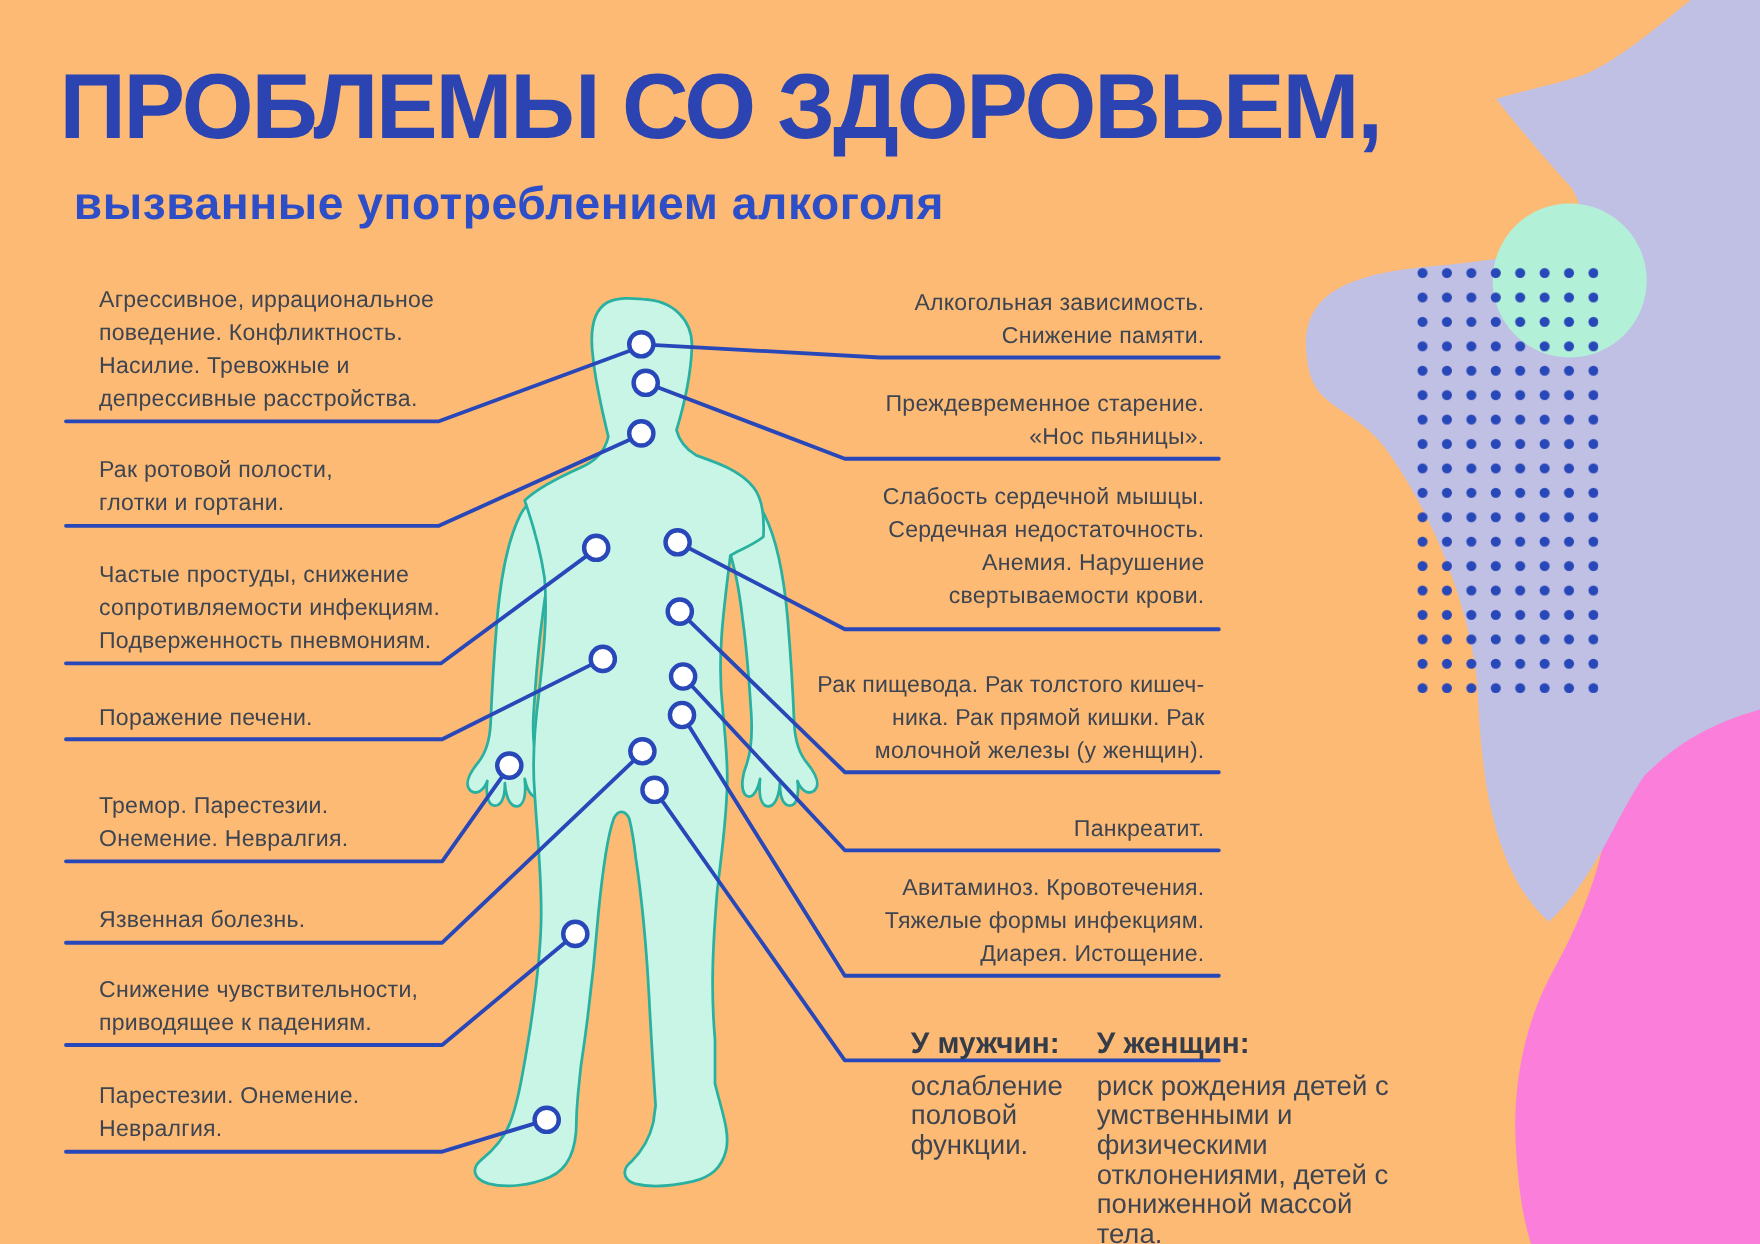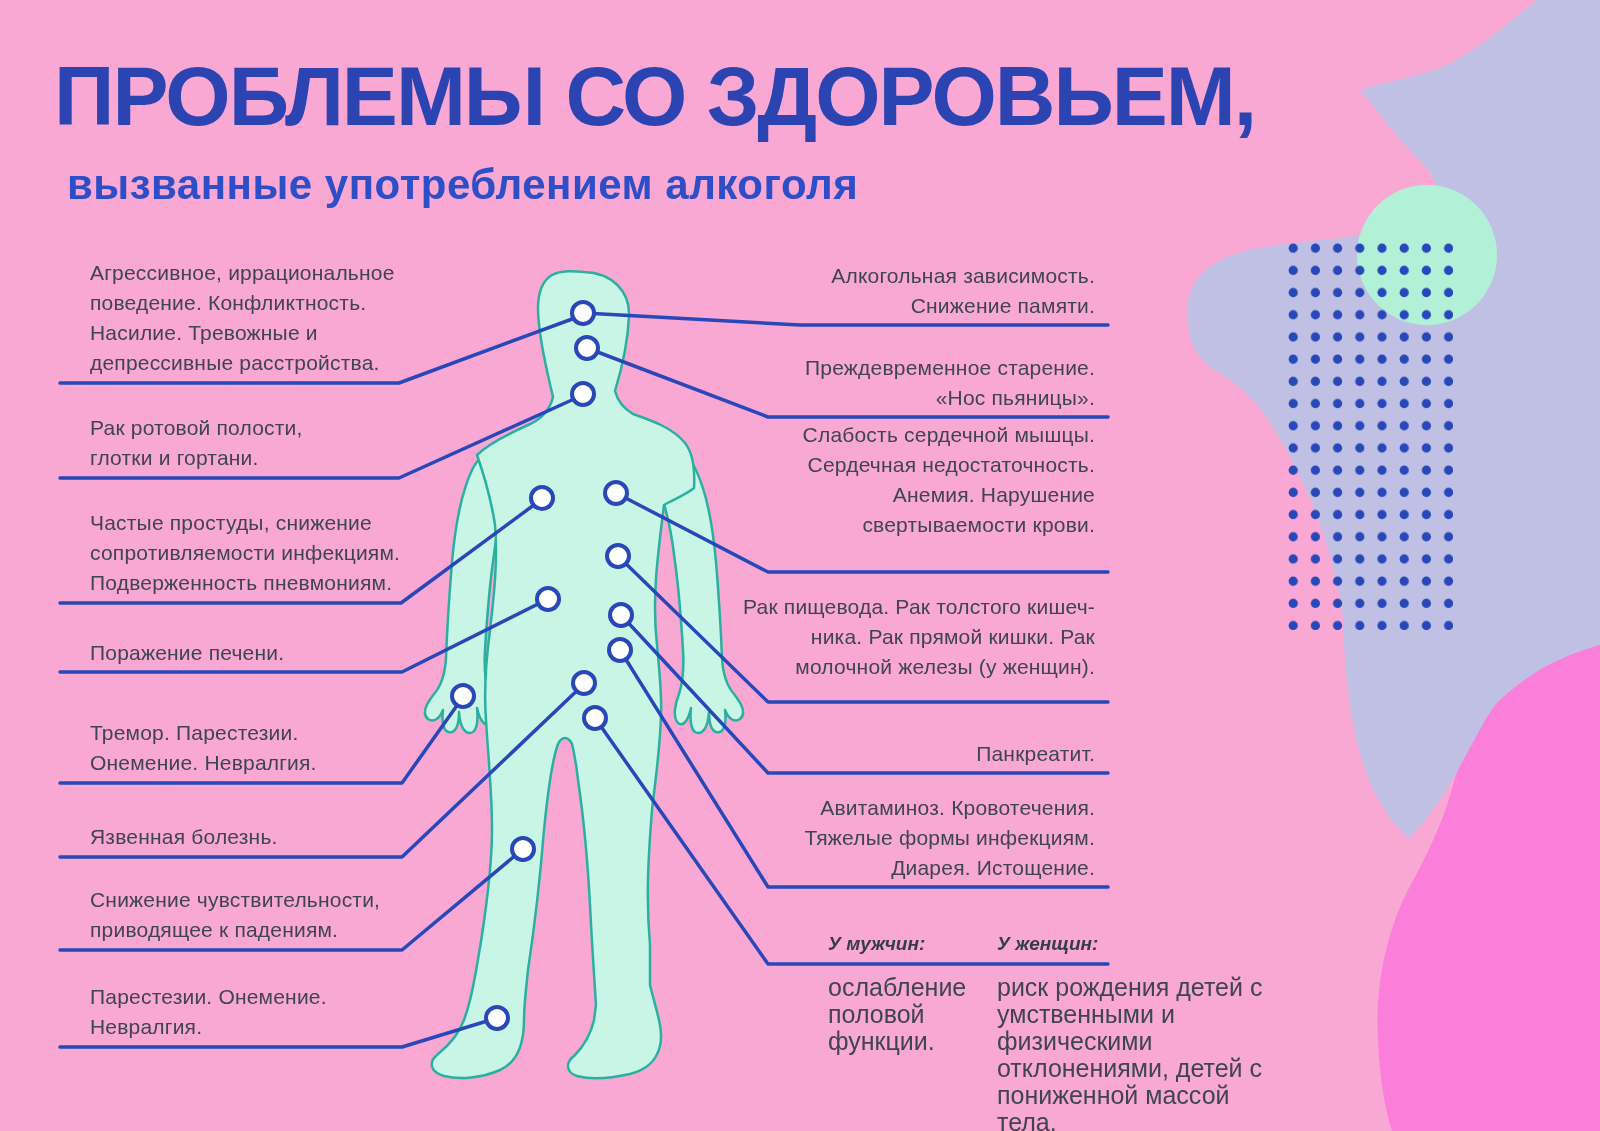--- a/index.html
+++ b/index.html
@@ -1,34 +1,34 @@
 <!DOCTYPE html>
 <html><head>
 <meta charset="utf-8">
 <style>
   html,body{margin:0;padding:0;background:#ffffff;}
   .canvas{
     position:relative;width:1600px;height:1131px;overflow:hidden;
-    background:#f9a8d4;
+    background:#fdba74;
     font-family:"Liberation Sans","DejaVu Sans",sans-serif;
   }
   .bg-svg{position:absolute;left:0;top:0;z-index:1;}
   .txt{position:absolute;z-index:2;white-space:pre-line;color:#3e4551;margin-left:28px;}
   .page-title{
     position:absolute;left:54px;top:48px;z-index:2;margin:0;
     font-size:84px;font-weight:bold;letter-spacing:-2px;color:#2b44b2;white-space:nowrap;
   }
   .page-subtitle{
     position:absolute;left:56px;top:150px;z-index:2;margin:11px;
     font-size:42px;font-weight:bold;letter-spacing:0.5px;color:#2d4ec6;white-space:nowrap;
   }
   .lbl{font-size:21px;line-height:30px;letter-spacing:0.2px;}
   .lbl.left{left:62px;width:370px;text-align:left;}
   .lbl.right{right:505px;width:420px;text-align:right;}
-  .gender-header{position:absolute;z-index:2;font-size:19px;font-weight:bold;color:#353c49;white-space:nowrap;font-style:italic;}
+  .gender-header{position:absolute;z-index:2;font-size:27px;font-weight:bold;color:#353c49;white-space:nowrap;}
   .gender-text{position:absolute;z-index:2;font-size:25px;line-height:27px;color:#3e4551;white-space:pre-line;}
 </style>
 </head>
 <body>
 
 <div class="canvas">
 
   <svg class="bg-svg" width="1600" height="1131" viewBox="0 0 1600 1131">
     <defs>
       <pattern id="dotgrid" x="1288" y="243" width="22.2" height="22.2" patternUnits="userSpaceOnUse">
@@ -161,25 +161,25 @@
   <div class="txt lbl left" style="top:885px">Снижение чувствительности,
 приводящее к падениям.</div>
   <div class="txt lbl left" style="top:822px">Язвенная болезнь.</div>
   <div class="txt lbl left" style="top:982px">Парестезии. Онемение.
 Невралгия.</div>
 
   <div class="txt lbl right" style="top:261px">Алкогольная зависимость.
 Снижение памяти.</div>
   <div class="txt lbl right" style="top:353px">Преждевременное старение.
 «Нос пьяницы».</div>
-  <div class="txt lbl right" style="top:420px">Слабость сердечной мышцы.
+  <div class="txt lbl right" style="top:437px">Слабость сердечной мышцы.
 Сердечная недостаточность.
 Анемия. Нарушение
 свертываемости крови.</div>
-  <div class="txt lbl right" style="top:592px">Рак пищевода. Рак толстого кишеч-
+  <div class="txt lbl right" style="top:608px">Рак пищевода. Рак толстого кишеч-
 ника. Рак прямой кишки. Рак
 молочной железы (у женщин).</div>
   <div class="txt lbl right" style="top:739px">Панкреатит.</div>
   <div class="txt lbl right" style="top:793px">Авитаминоз. Кровотечения.
 Тяжелые формы инфекциям.
 Диарея. Истощение.</div>
 
   <div class="gender-header" style="left:828px;top:933px">У мужчин:</div>
   <div class="gender-header" style="left:997px;top:933px">У женщин:</div>
   <div class="gender-text" style="left:828px;top:974px;width:150px">ослабление

